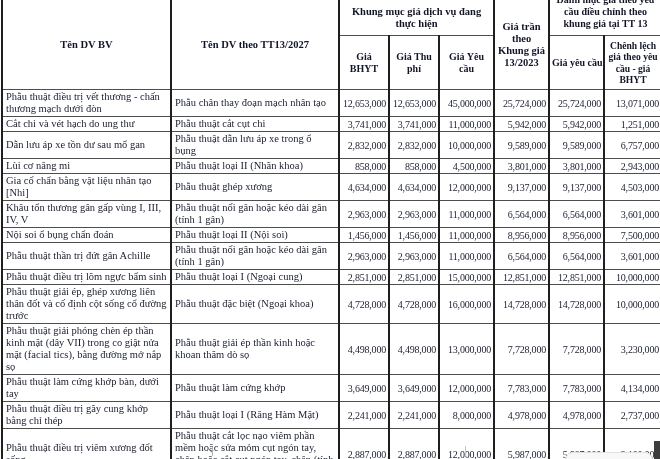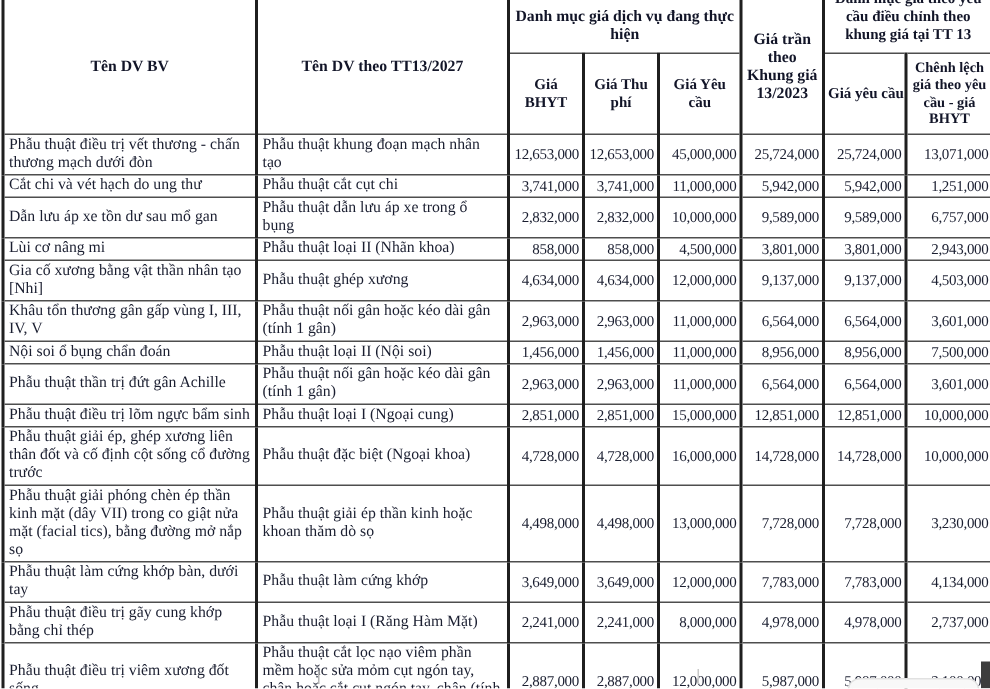--- a/index.html
+++ b/index.html
@@ -61,38 +61,38 @@
         <col style="width:50px">
         <col style="width:55px">
       <col style="width:55px">
         <col style="width:55px">
         <col style="width:57px">
     </colgroup>
     <thead>
       <tr>
         <th class="h-main" rowspan="2">Tên DV BV</th>
         <th class="h-main" rowspan="2">Tên DV theo TT13/2027</th>
-        <th class="h-group h-main" colspan="3">Danh mục giá dịch vụ đang thực hiện</th>
+        <th class="h-group h-main" colspan="3">Khung mục giá dịch vụ đang thực hiện</th>
         <th class="h-main" rowspan="2">Giá trần theo Khung giá 13/2023</th>
         <th class="h-group group-adjust" colspan="2">
           <div class="clip">Danh mục giá theo yêu cầu điều chỉnh theo khung giá tại TT 13</div>
         </th>
       </tr>
       <tr>
         <th class="h-sub">Giá BHYT</th>
         <th class="h-sub">Giá Thu phí</th>
         <th class="h-sub">Giá Yêu cầu</th>
         <th class="h-sub nowrap">Giá yêu cầu</th>
         <th class="h-sub chenh">Chênh lệch giá theo yêu cầu - giá BHYT</th>
       </tr>
     </thead>
     <tbody id="rows-body">
         <tr>
           <td class="txt">Phẫu thuật điều trị vết thương - chấn thương mạch dưới đòn</td>
-          <td class="txt">Phẫu thuật khung đoạn mạch nhân tạo</td>
+          <td class="txt">Phẫu chân thay đoạn mạch nhân tạo</td>
           <td class="num">12,653,000</td>
           <td class="num">12,653,000</td>
           <td class="num">45,000,000</td>
           <td class="num">25,724,000</td>
           <td class="num">25,724,000</td>
           <td class="num">13,071,000</td>
         </tr>
         <tr>
           <td class="txt">Cắt chi và vét hạch do ung thư</td>
           <td class="txt">Phẫu thuật cắt cụt chi</td>
@@ -117,21 +117,21 @@
           <td class="txt">Lùi cơ nâng mi</td>
           <td class="txt">Phẫu thuật loại II (Nhãn khoa)</td>
           <td class="num">858,000</td>
           <td class="num">858,000</td>
           <td class="num">4,500,000</td>
           <td class="num">3,801,000</td>
           <td class="num">3,801,000</td>
           <td class="num">2,943,000</td>
         </tr>
         <tr>
-          <td class="txt">Gia cố xương bằng vật thần nhân tạo [Nhi]</td>
+          <td class="txt">Gia cố chẩn bằng vật liệu nhân tạo [Nhi]</td>
           <td class="txt">Phẫu thuật ghép xương</td>
           <td class="num">4,634,000</td>
           <td class="num">4,634,000</td>
           <td class="num">12,000,000</td>
           <td class="num">9,137,000</td>
           <td class="num">9,137,000</td>
           <td class="num">4,503,000</td>
         </tr>
         <tr>
           <td class="txt">Khâu tổn thương gân gấp vùng I, III, IV, V</td>

